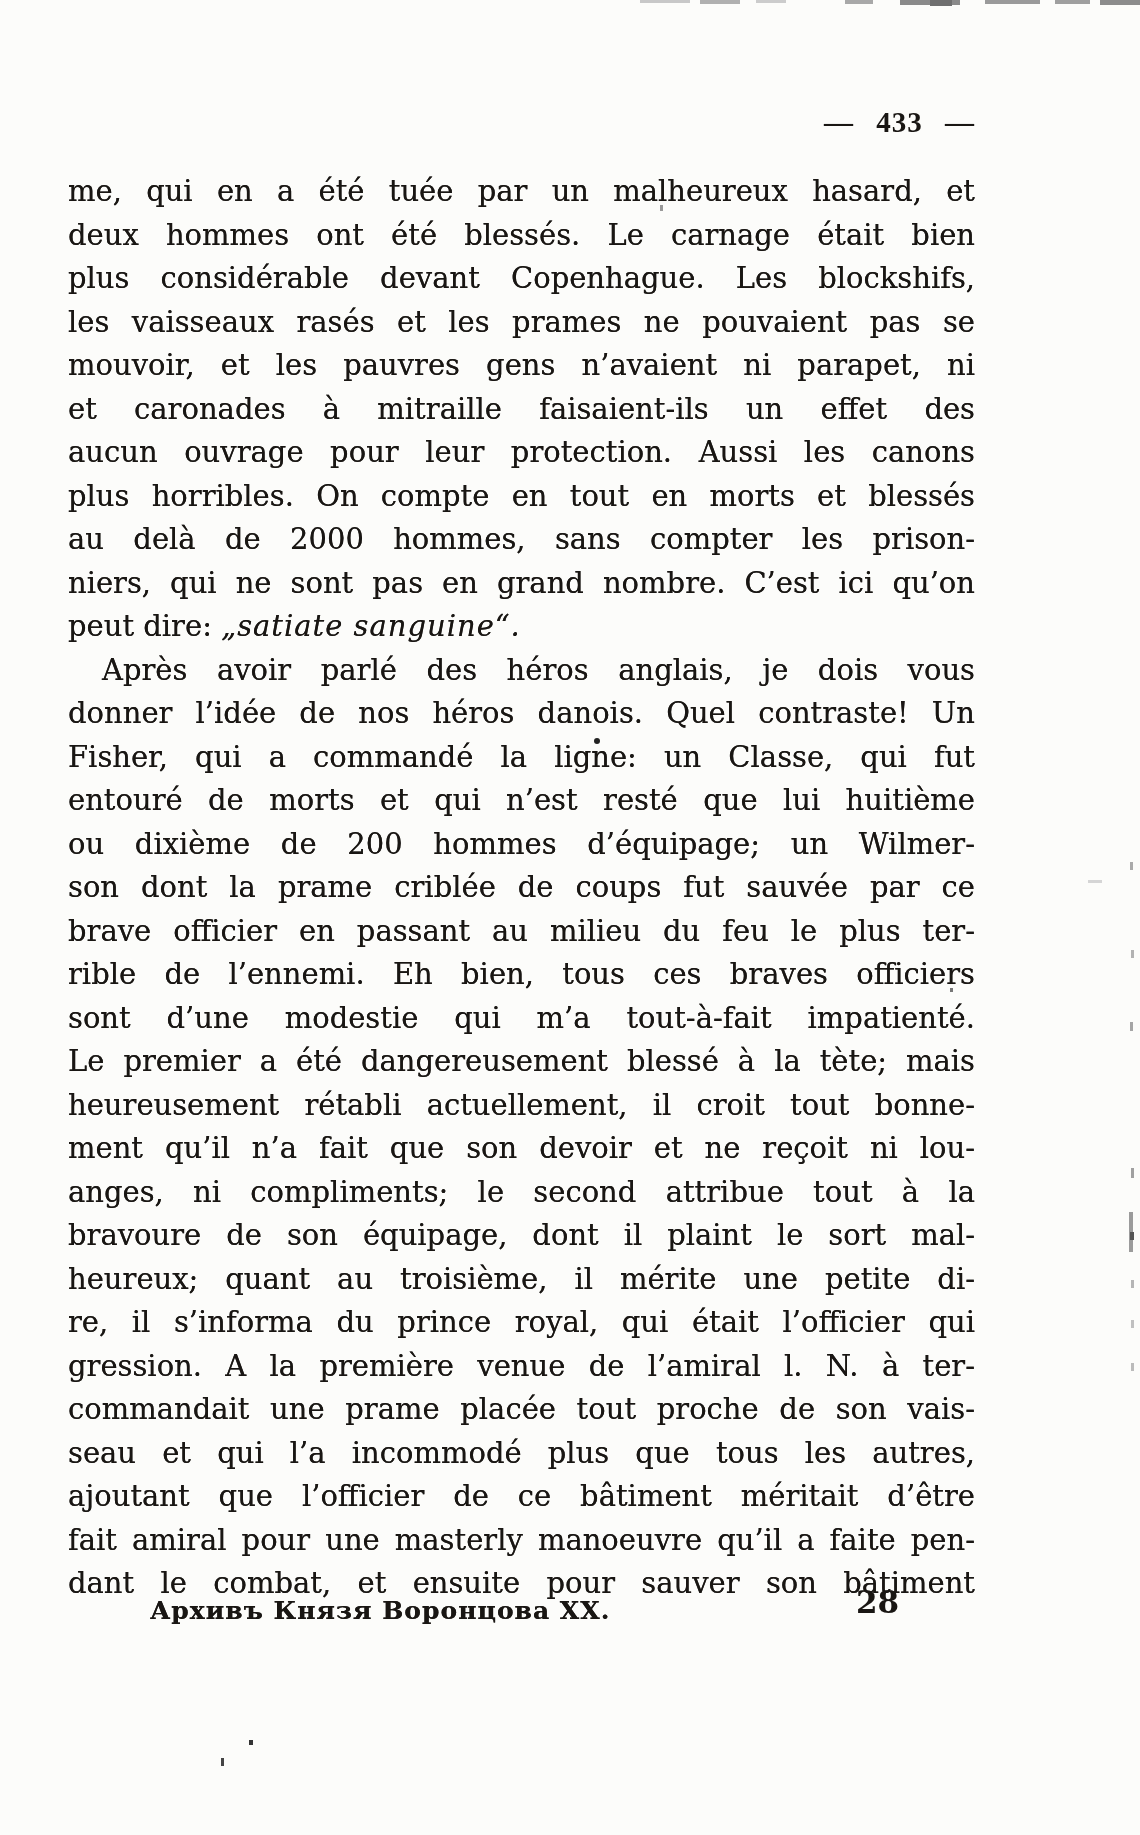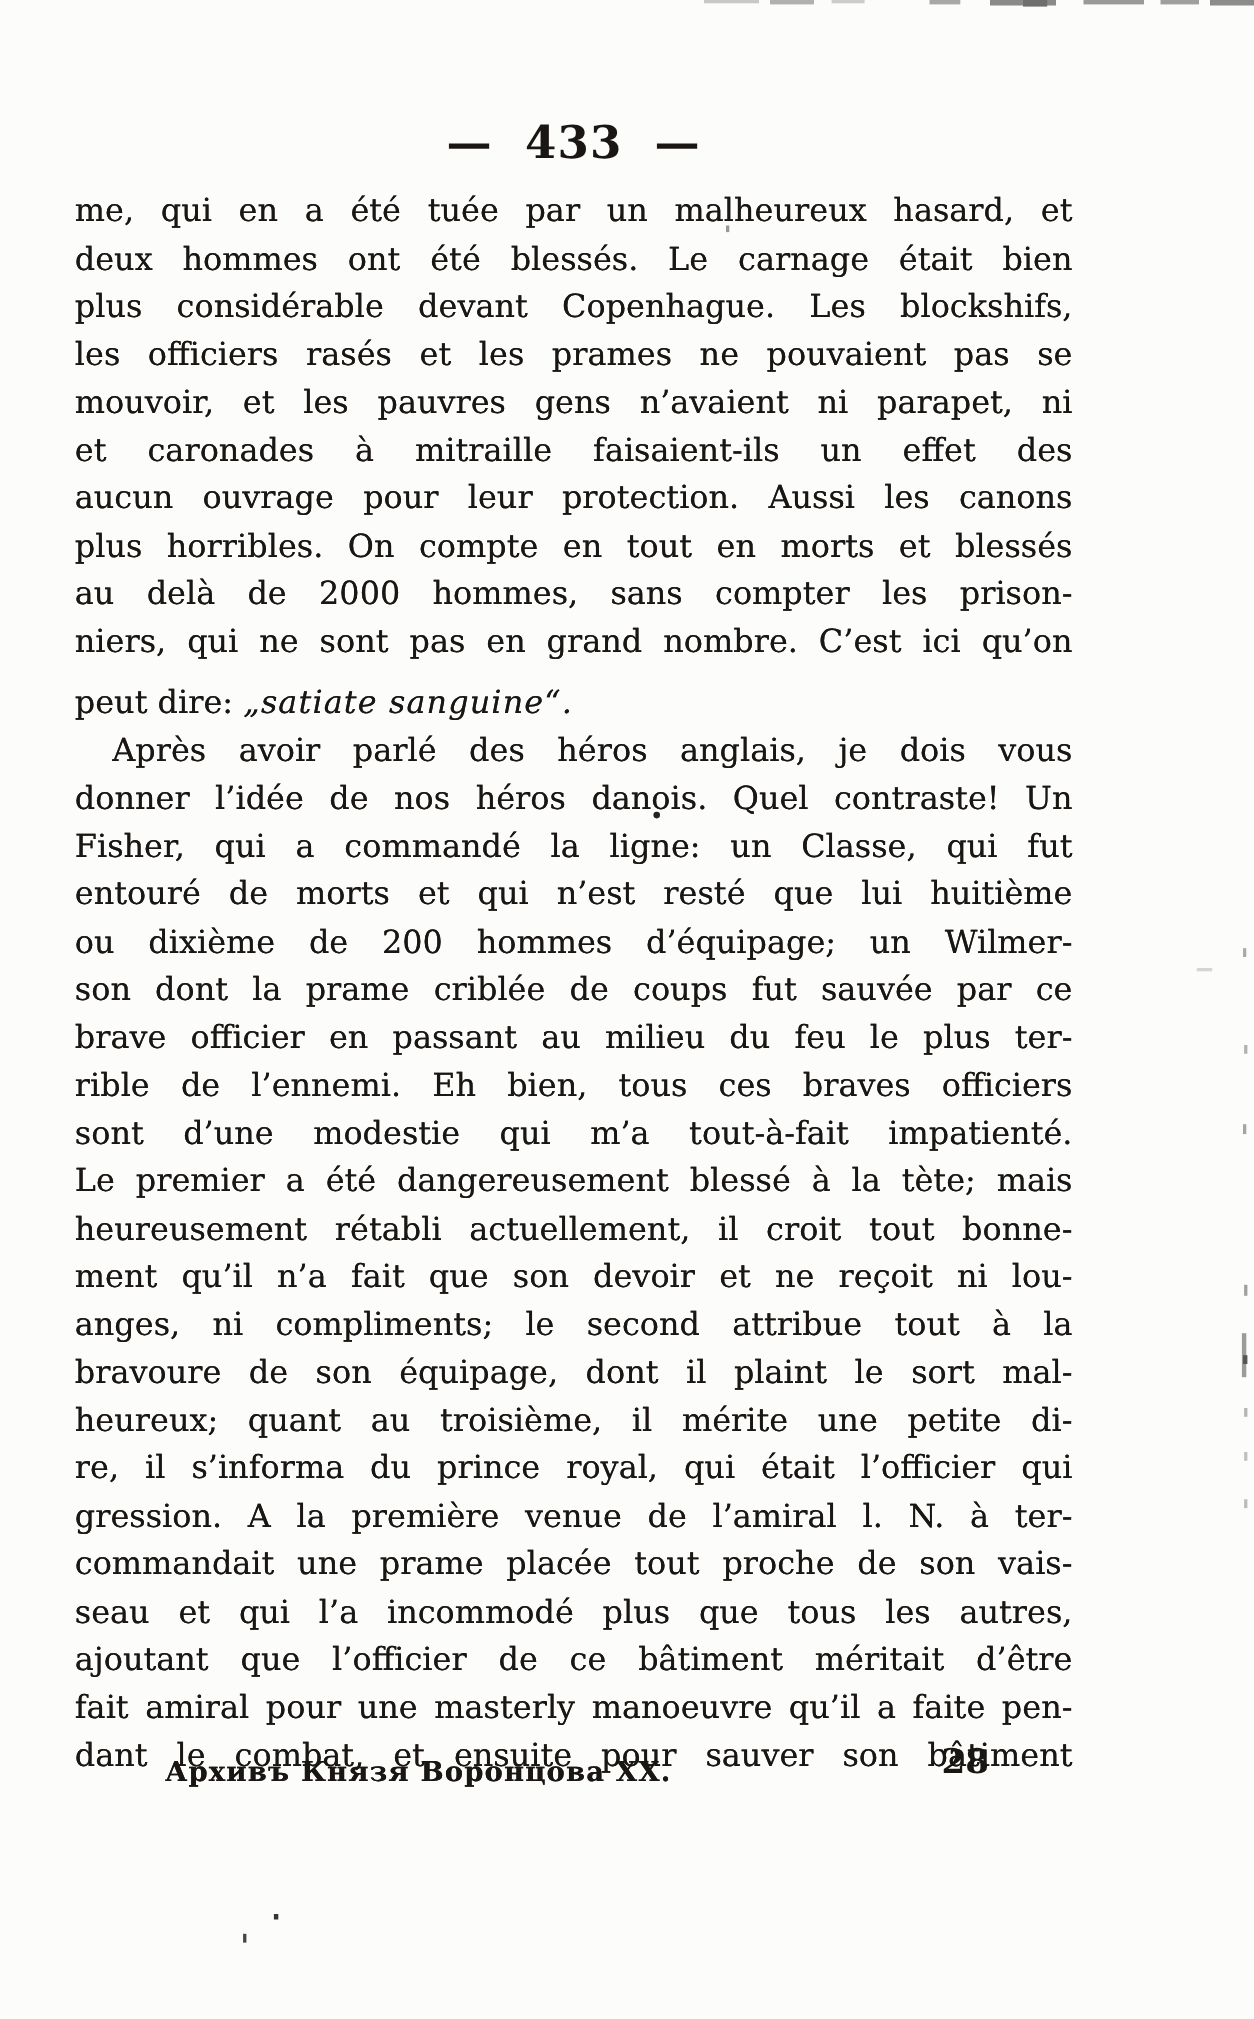--- a/index.html
+++ b/index.html
@@ -11,37 +11,37 @@
     width:1140px;height:1835px;
     background:var(--paper);
     position:relative;
     overflow:hidden;
     font-family:"DejaVu Serif","Liberation Serif",serif;
     color:var(--ink);
   }
   .page{position:absolute;inset:0;}
   .page-number{
     position:absolute;top:106px;left:68px;width:907px;
-    text-align:center;
-    font-size:41px;font-weight:bold;
-    word-spacing:14px;letter-spacing:1px;
+    text-align:right;
+    font-size:29px;font-weight:bold;
+    word-spacing:14px;letter-spacing:1px;font-family:Liberation Serif, serif;
   }
   .text-block{
     position:absolute;top:170px;left:68px;width:907px;
     font-size:29px;line-height:43.5px;
     text-shadow:0 0 0.5px rgba(25,22,19,0.85);
   }
   .line{
     height:43.5px;
     text-align:justify;
     text-align-last:justify;
     -moz-text-align-last:justify;
   }
   .line.indent{text-indent:34px;}
-  .line.no-just{text-align-last:left;margin-top:12px;-moz-text-align-last:left;}
+  .line.no-just{text-align-last:left;-moz-text-align-last:left;}
   .line i{font-style:italic;letter-spacing:1px;}
   .footer-left{
     position:absolute;left:150px;top:1596px;
     font-size:25px;font-weight:bold;letter-spacing:1px;
     text-shadow:0 0 0.5px rgba(25,22,19,0.9);
     text-align:center;
   }
   .footer-right{
     position:absolute;left:856px;top:1584px;
     font-size:31px;font-weight:bold;
@@ -77,21 +77,21 @@
       <div class="artifact" style="left: 1131px; top: 1320px; width: 3px; height: 8px; background: rgb(192, 192, 192);"></div>
       <div class="artifact" style="left: 1131px; top: 1363px; width: 3px; height: 8px; background: rgb(187, 187, 187);"></div>
       <div class="artifact" style="left: 249px; top: 1740px; width: 4px; height: 5px; background: rgb(51, 51, 51);"></div>
       <div class="artifact" style="left: 221px; top: 1758px; width: 3px; height: 8px; background: rgb(68, 68, 68);"></div>
     </div>
   <div class="page-number">— 433 —</div>
   <div class="text-block" id="text-block">
       <div class="line"><span>me, qui en a été tuée par un malheureux hasard, et</span></div>
       <div class="line"><span>deux hommes ont été blessés. Le carnage était bien</span></div>
       <div class="line"><span>plus considérable devant Copenhague. Les blockshifs,</span></div>
-      <div class="line"><span>les officiers rasés et les prames ne pouvaient pas se</span></div>
+      <div class="line"><span>les vaisseaux rasés et les prames ne pouvaient pas se</span></div>
       <div class="line"><span>mouvoir, et les pauvres gens n’avaient ni parapet, ni</span></div>
       <div class="line"><span>et caronades à mitraille faisaient-ils un effet des</span></div>
       <div class="line"><span>aucun ouvrage pour leur protection. Aussi les canons</span></div>
       <div class="line"><span>plus horribles. On compte en tout en morts et blessés</span></div>
       <div class="line"><span>au delà de 2000 hommes, sans compter les prison-</span></div>
       <div class="line"><span>niers, qui ne sont pas en grand nombre. C’est ici qu’on</span></div>
       <div class="line no-just"><span>peut dire: </span><i>„satiate sanguine“.</i></div>
       <div class="line indent"><span>Après avoir parlé des héros anglais, je dois vous</span></div>
       <div class="line"><span>donner l’idée de nos héros danois. Quel contraste! Un</span></div>
       <div class="line"><span>Fisher, qui a commandé la ligne: un Classe, qui fut</span></div>

